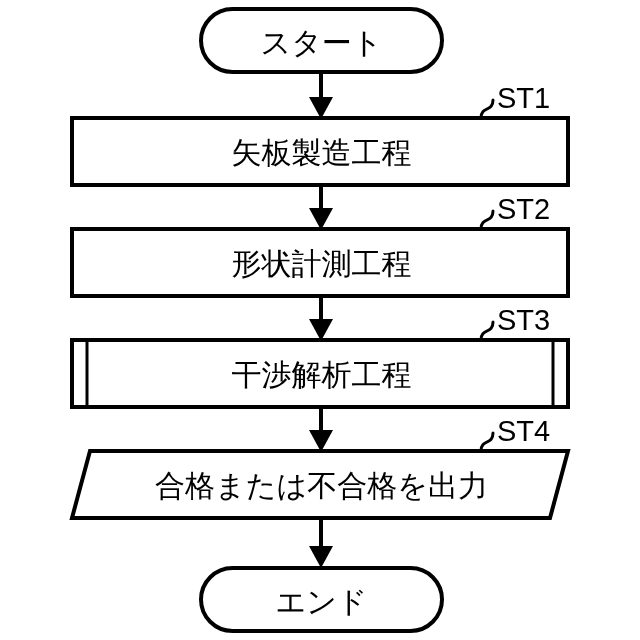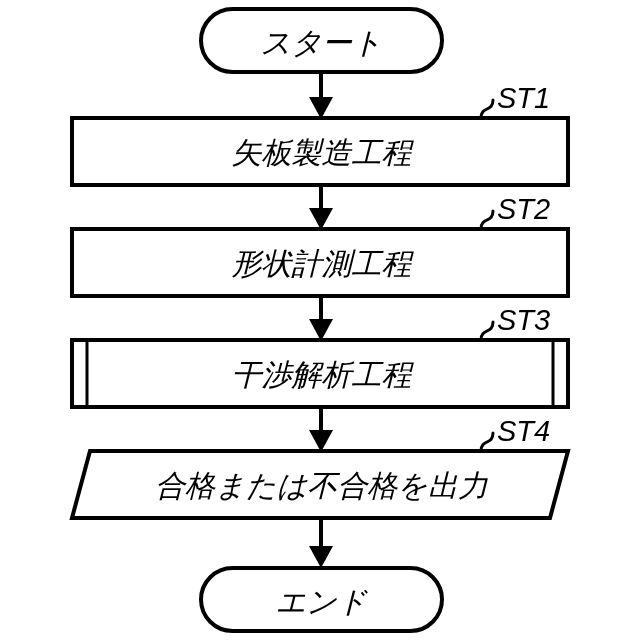--- a/index.html
+++ b/index.html
@@ -11,21 +11,20 @@
     width: 640px;
     height: 640px;
     font-family: "Liberation Sans", sans-serif;
     overflow: hidden;
   }
   #flowchart-root {
     position: relative;
     width: 640px;
     height: 640px;
     background: #ffffff;
-    font-style: italic;
   }
   svg.diagram {
     display: block;
     width: 640px;
     height: 640px;
   }
   .shape-outline {
     fill: #ffffff;
     stroke: #000000;
     stroke-width: 4;

